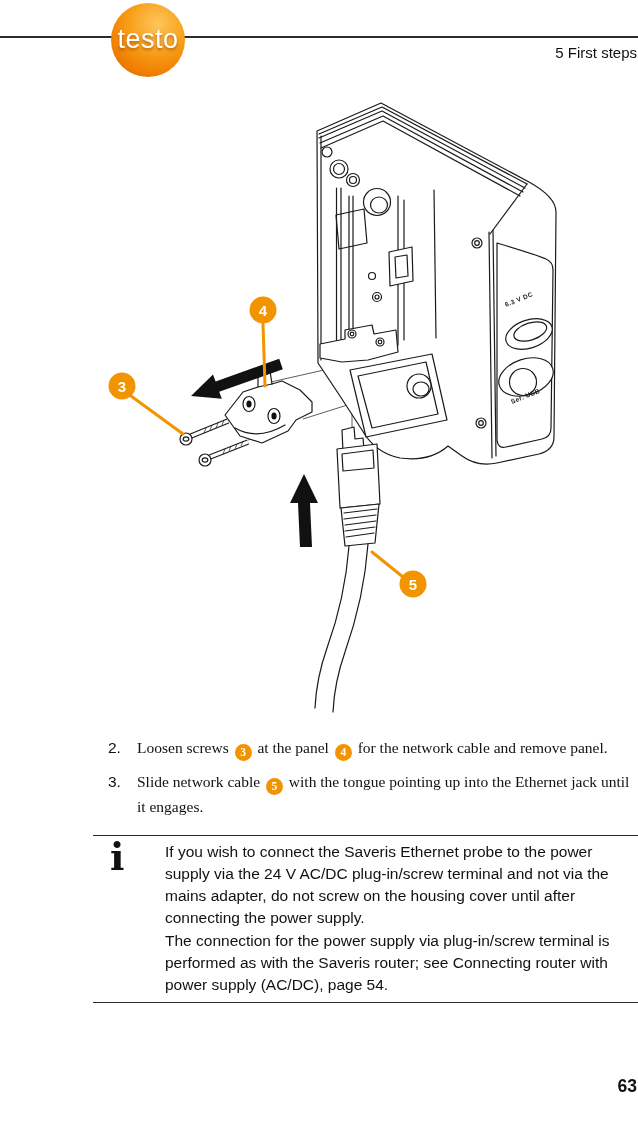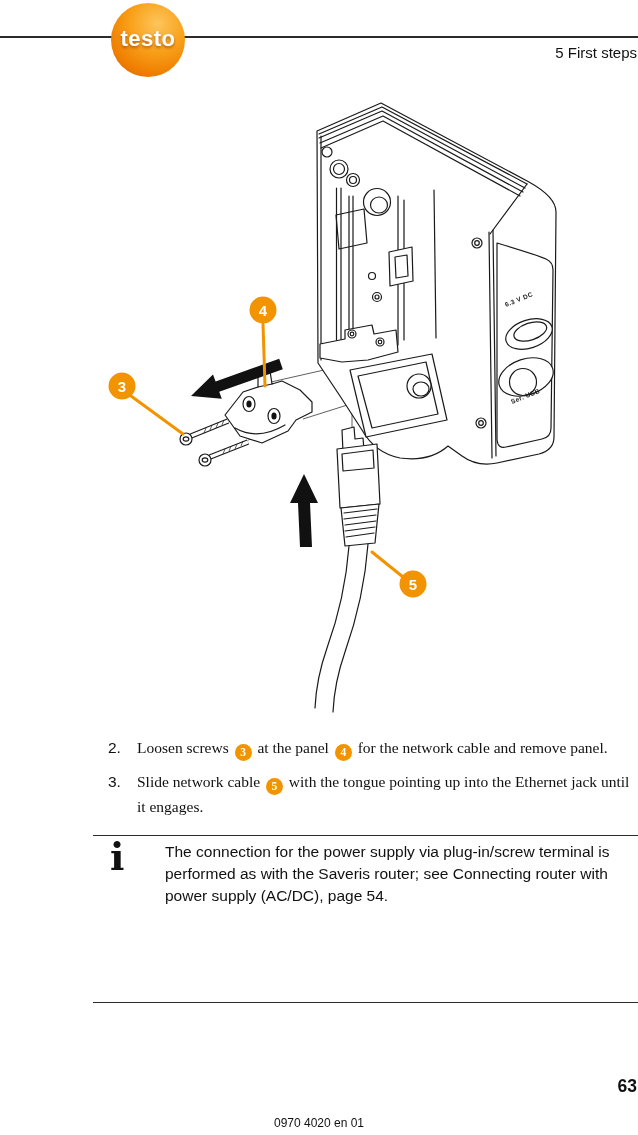--- a/index.html
+++ b/index.html
@@ -5,21 +5,21 @@
   html,body{margin:0;padding:0;background:#ffffff;}
   .page{
     position:relative; width:638px; height:1135px; background:#ffffff;
     font-family:"Liberation Sans", sans-serif; color:#111; overflow:hidden;
   }
   
   .header-rule{position:absolute; left:0; top:36px; width:638px; height:1.6px; background:#2b2b2b; z-index:1;}
   .logo{position:absolute; left:111px; top:3px; width:74px; height:74px; border-radius:50%;
     background:radial-gradient(circle at 63% 28%, #FDC55C 0%, #F9A21B 38%, #EF7D00 72%, #D06200 100%);
     z-index:2; display:flex; align-items:center; justify-content:center;}
-  .logo span{color:#fff; font-weight:bold; font-size:22px; letter-spacing:.5px;
+  .logo span{color:#fff; font-weight:normal; font-size:27px; letter-spacing:.5px;
     text-shadow:0 2px 3px rgba(120,50,0,.55); transform:translateY(-1px);}
   .chapter{position:absolute; top:44px; right:1px; font-size:15px; z-index:2;text-align:center;}
   
   .figure{position:absolute; left:0; top:95px; width:638px; height:645px;}
   .ink{stroke:#1a1a1a; stroke-width:1.2; fill:none; stroke-linejoin:round; stroke-linecap:round;}
   .inkw{stroke:#1a1a1a; stroke-width:1.2; fill:#ffffff; stroke-linejoin:round;}
   .thin{stroke:#1a1a1a; stroke-width:.7; fill:none;}
   .blk{fill:#111; stroke:none;}
   .orange-line{stroke:#F29400; stroke-width:3; fill:none; stroke-linecap:round;}
   .badge-c{fill:#F29400; stroke:none;}
@@ -33,21 +33,21 @@
   .badge-inline{display:inline-block; width:17px; height:17px; border-radius:50%;
     background:#F29400; color:#fff; font-weight:bold; font-size:11.5px; line-height:17px;
     text-align:center; vertical-align:-3px; margin:0 2px;}
   
   .note{position:absolute; left:93px; top:835px; width:545px; height:168px; box-sizing:border-box;
     border-top:1.6px solid #2b2b2b; border-bottom:1.6px solid #2b2b2b;
     padding:5px 0 0 72px; font-size:15.5px; line-height:22px; overflow:hidden;}
   .note-icon{position:absolute; left:17px; top:4px; font-family:"DejaVu Serif", serif;
     font-weight:bold; font-size:38px; line-height:34px; color:#111;}
   .note p{margin:0; width:473px;}
-  .note p + p{margin-top:9px;}
+  .note p + p{margin-top:1px;}
   
   .doc-id{position:absolute; left:0; top:1116px; width:100%; text-align:center; font-size:12px;}
   .page-num{position:absolute; right:1px; top:1076px; font-size:17.5px; font-weight:bold;}
 </style>
 </head>
 <body>
 
 <div class="page">
 
   <div class="header-rule"></div>
@@ -192,19 +192,19 @@
       <div class="step-text">Loosen screws <span class="badge-inline">3</span> at the panel <span class="badge-inline">4</span> for the network cable and remove panel.</div>
     </div>
     <div class="step">
       <div class="step-num">3.</div>
       <div class="step-text">Slide network cable <span class="badge-inline">5</span> with the tongue pointing up into the Ethernet jack until it engages.</div>
     </div>
   </div>
 
   <div class="note">
     <div class="note-icon">i</div>
+    <p>If you wish to connect the Saveris Ethernet probe to the power supply via the 24 V AC/DC plug-in/screw terminal and not via the mains adapter, do not screw on the housing cover until after connecting the power supply.</p>
     <p>The connection for the power supply via plug-in/screw terminal is performed as with the Saveris router; see Connecting router with power supply (AC/DC), page 54.</p>
   </div>
 
-  <div class="doc-id">0970 4020 en 01</div>
   <div class="page-num">63</div>
 
 </div>
 
 </body></html>

